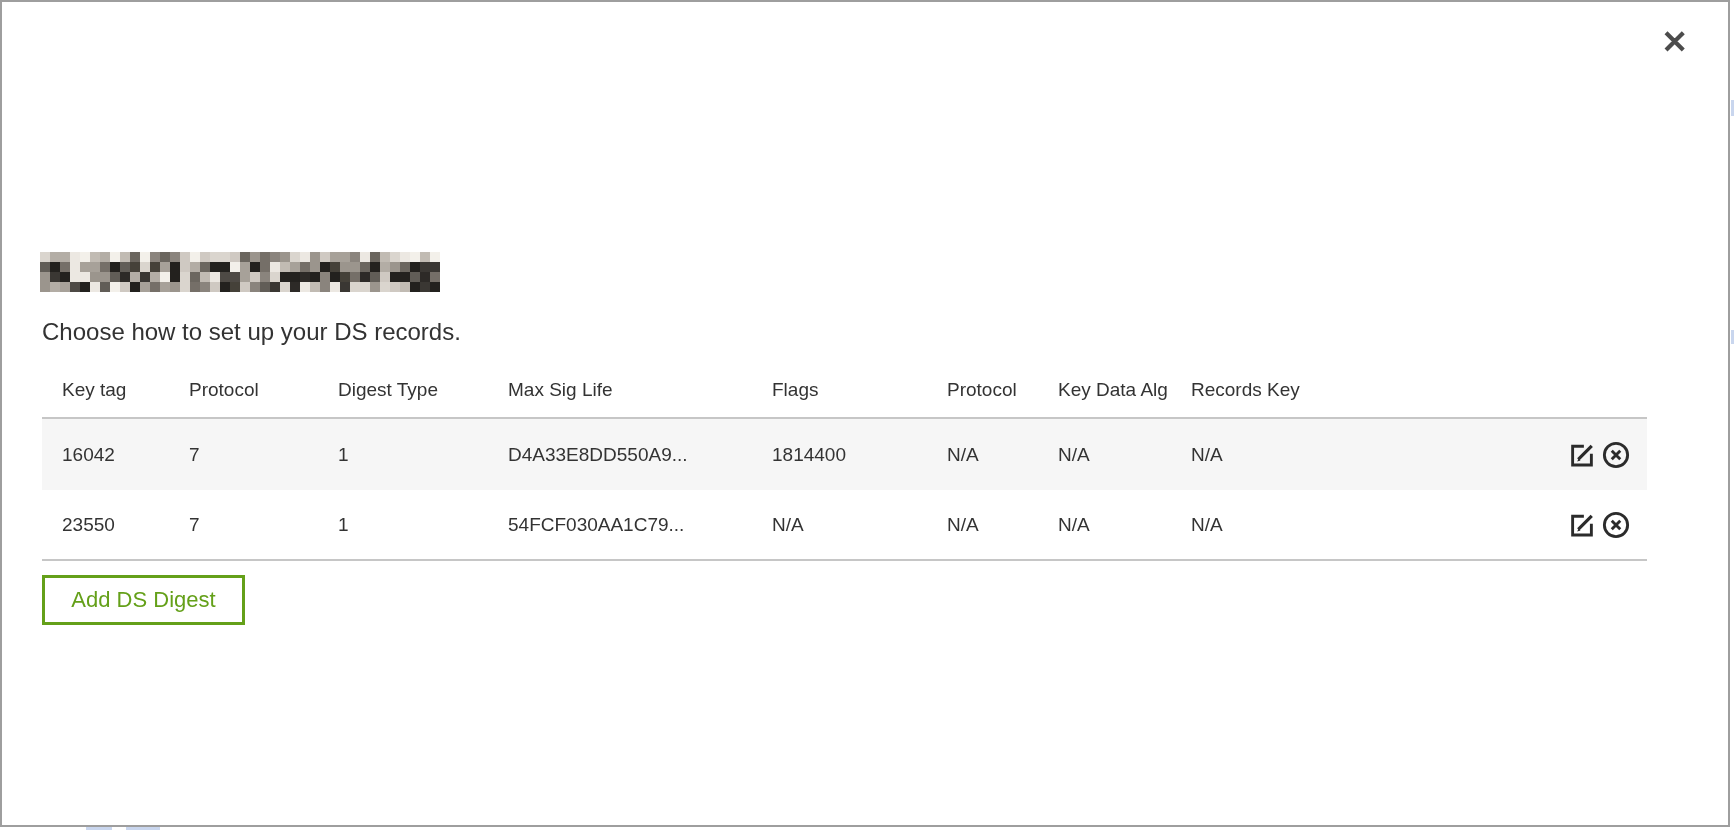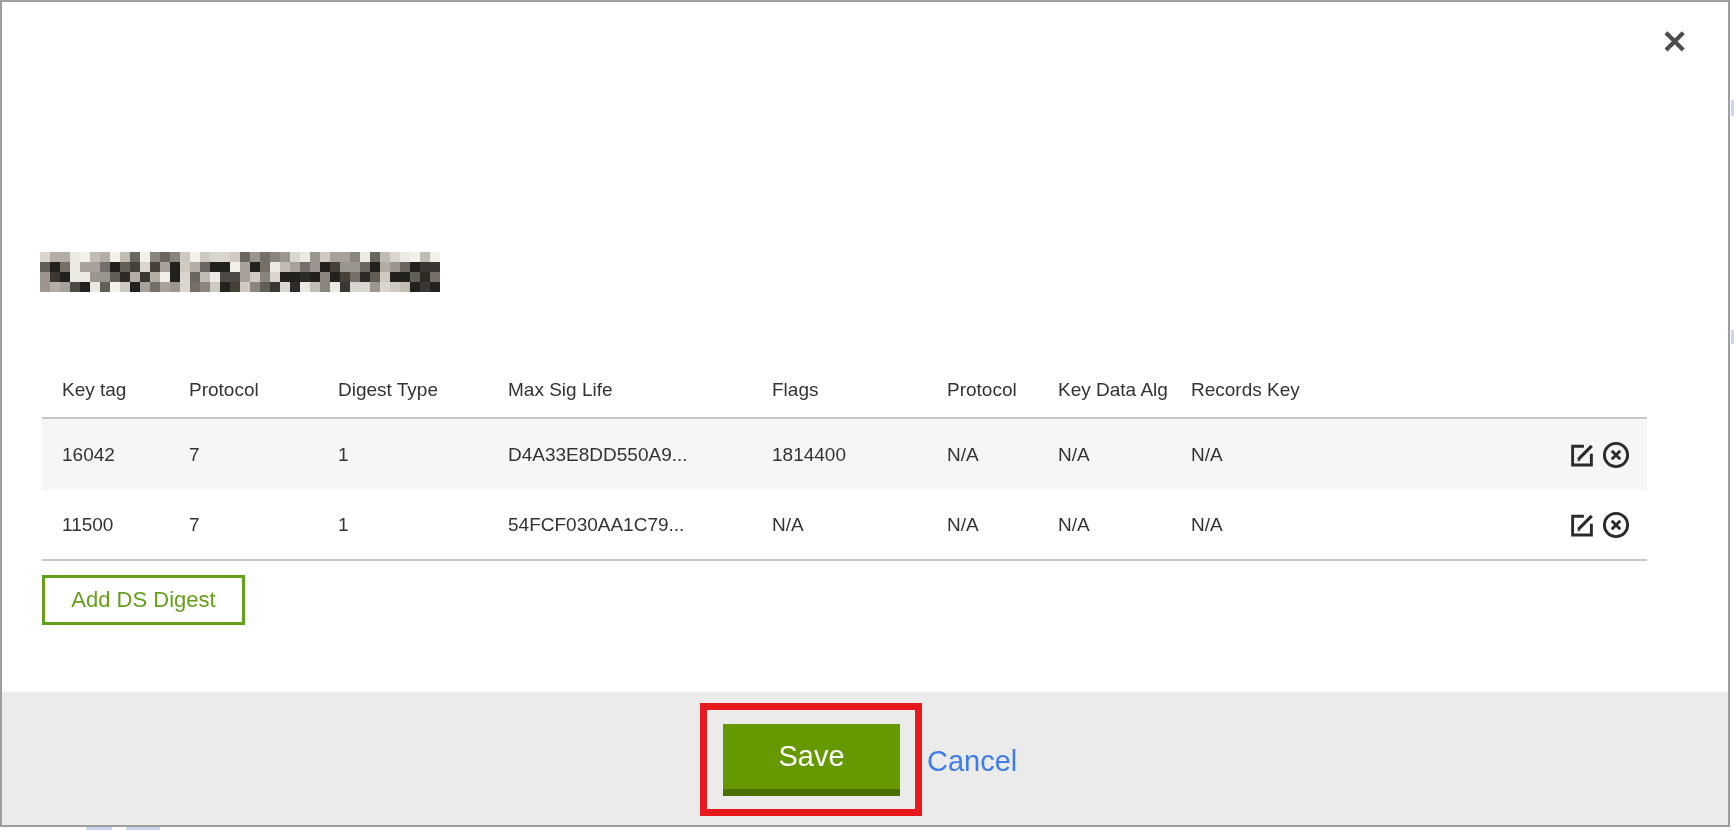--- a/index.html
+++ b/index.html
@@ -244,20 +244,21 @@
       <i style="background: rgb(218, 213, 206);"></i>
       <i style="background: rgb(155, 149, 141);"></i>
       <i style="background: rgb(218, 213, 206);"></i>
       <i style="background: rgb(207, 201, 194);"></i>
       <i style="background: rgb(193, 187, 179);"></i>
       <i style="background: rgb(35, 33, 30);"></i>
       <i style="background: rgb(58, 55, 51);"></i>
       <i style="background: rgb(35, 33, 30);"></i>
     </div>
 
+  <p class="instruction">Choose how to set up your DS records.</p>
 
   <div class="ds-table">
 
     <div class="t-row t-head">
       <span>Key tag</span>
       <span>Protocol</span>
       <span>Digest Type</span>
       <span>Max Sig Life</span>
       <span>Flags</span>
       <span>Protocol</span>
@@ -287,21 +288,21 @@
         <button class="icon-btn">
           <svg width="30" height="30" viewBox="0 0 24 24" fill="none">
             <circle cx="12" cy="12" r="9.3" stroke="#2b2b2b" stroke-width="2.3"></circle>
             <path d="M8.6 8.6l6.8 6.8M15.4 8.6l-6.8 6.8" stroke="#2b2b2b" stroke-width="2.3"></path>
           </svg>
         </button>
       </span>
     </div>
 
     <div class="t-row t-data last">
-      <span>11500</span>
+      <span>23550</span>
       <span>7</span>
       <span>1</span>
       <span>54FCF030AA1C79...</span>
       <span>N/A</span>
       <span>N/A</span>
       <span>N/A</span>
       <span>N/A</span>
       <span></span>
       <span class="cell-actions">
         <button class="icon-btn">
@@ -317,25 +318,19 @@
             <path d="M8.6 8.6l6.8 6.8M15.4 8.6l-6.8 6.8" stroke="#2b2b2b" stroke-width="2.3"></path>
           </svg>
         </button>
       </span>
     </div>
 
   </div>
 
   <button class="add-btn">Add DS Digest</button>
 
-  <div class="dialog-footer">
-    <div class="highlight-box">
-      <button class="save-btn">Save</button>
-    </div>
-    <a class="cancel-link">Cancel</a>
-  </div>
 
 </div>
 
 <div class="artifact a1"></div>
 <div class="artifact a2"></div>
 <div class="artifact a3"></div>
 <div class="artifact a4"></div>
 
 </body></html>

